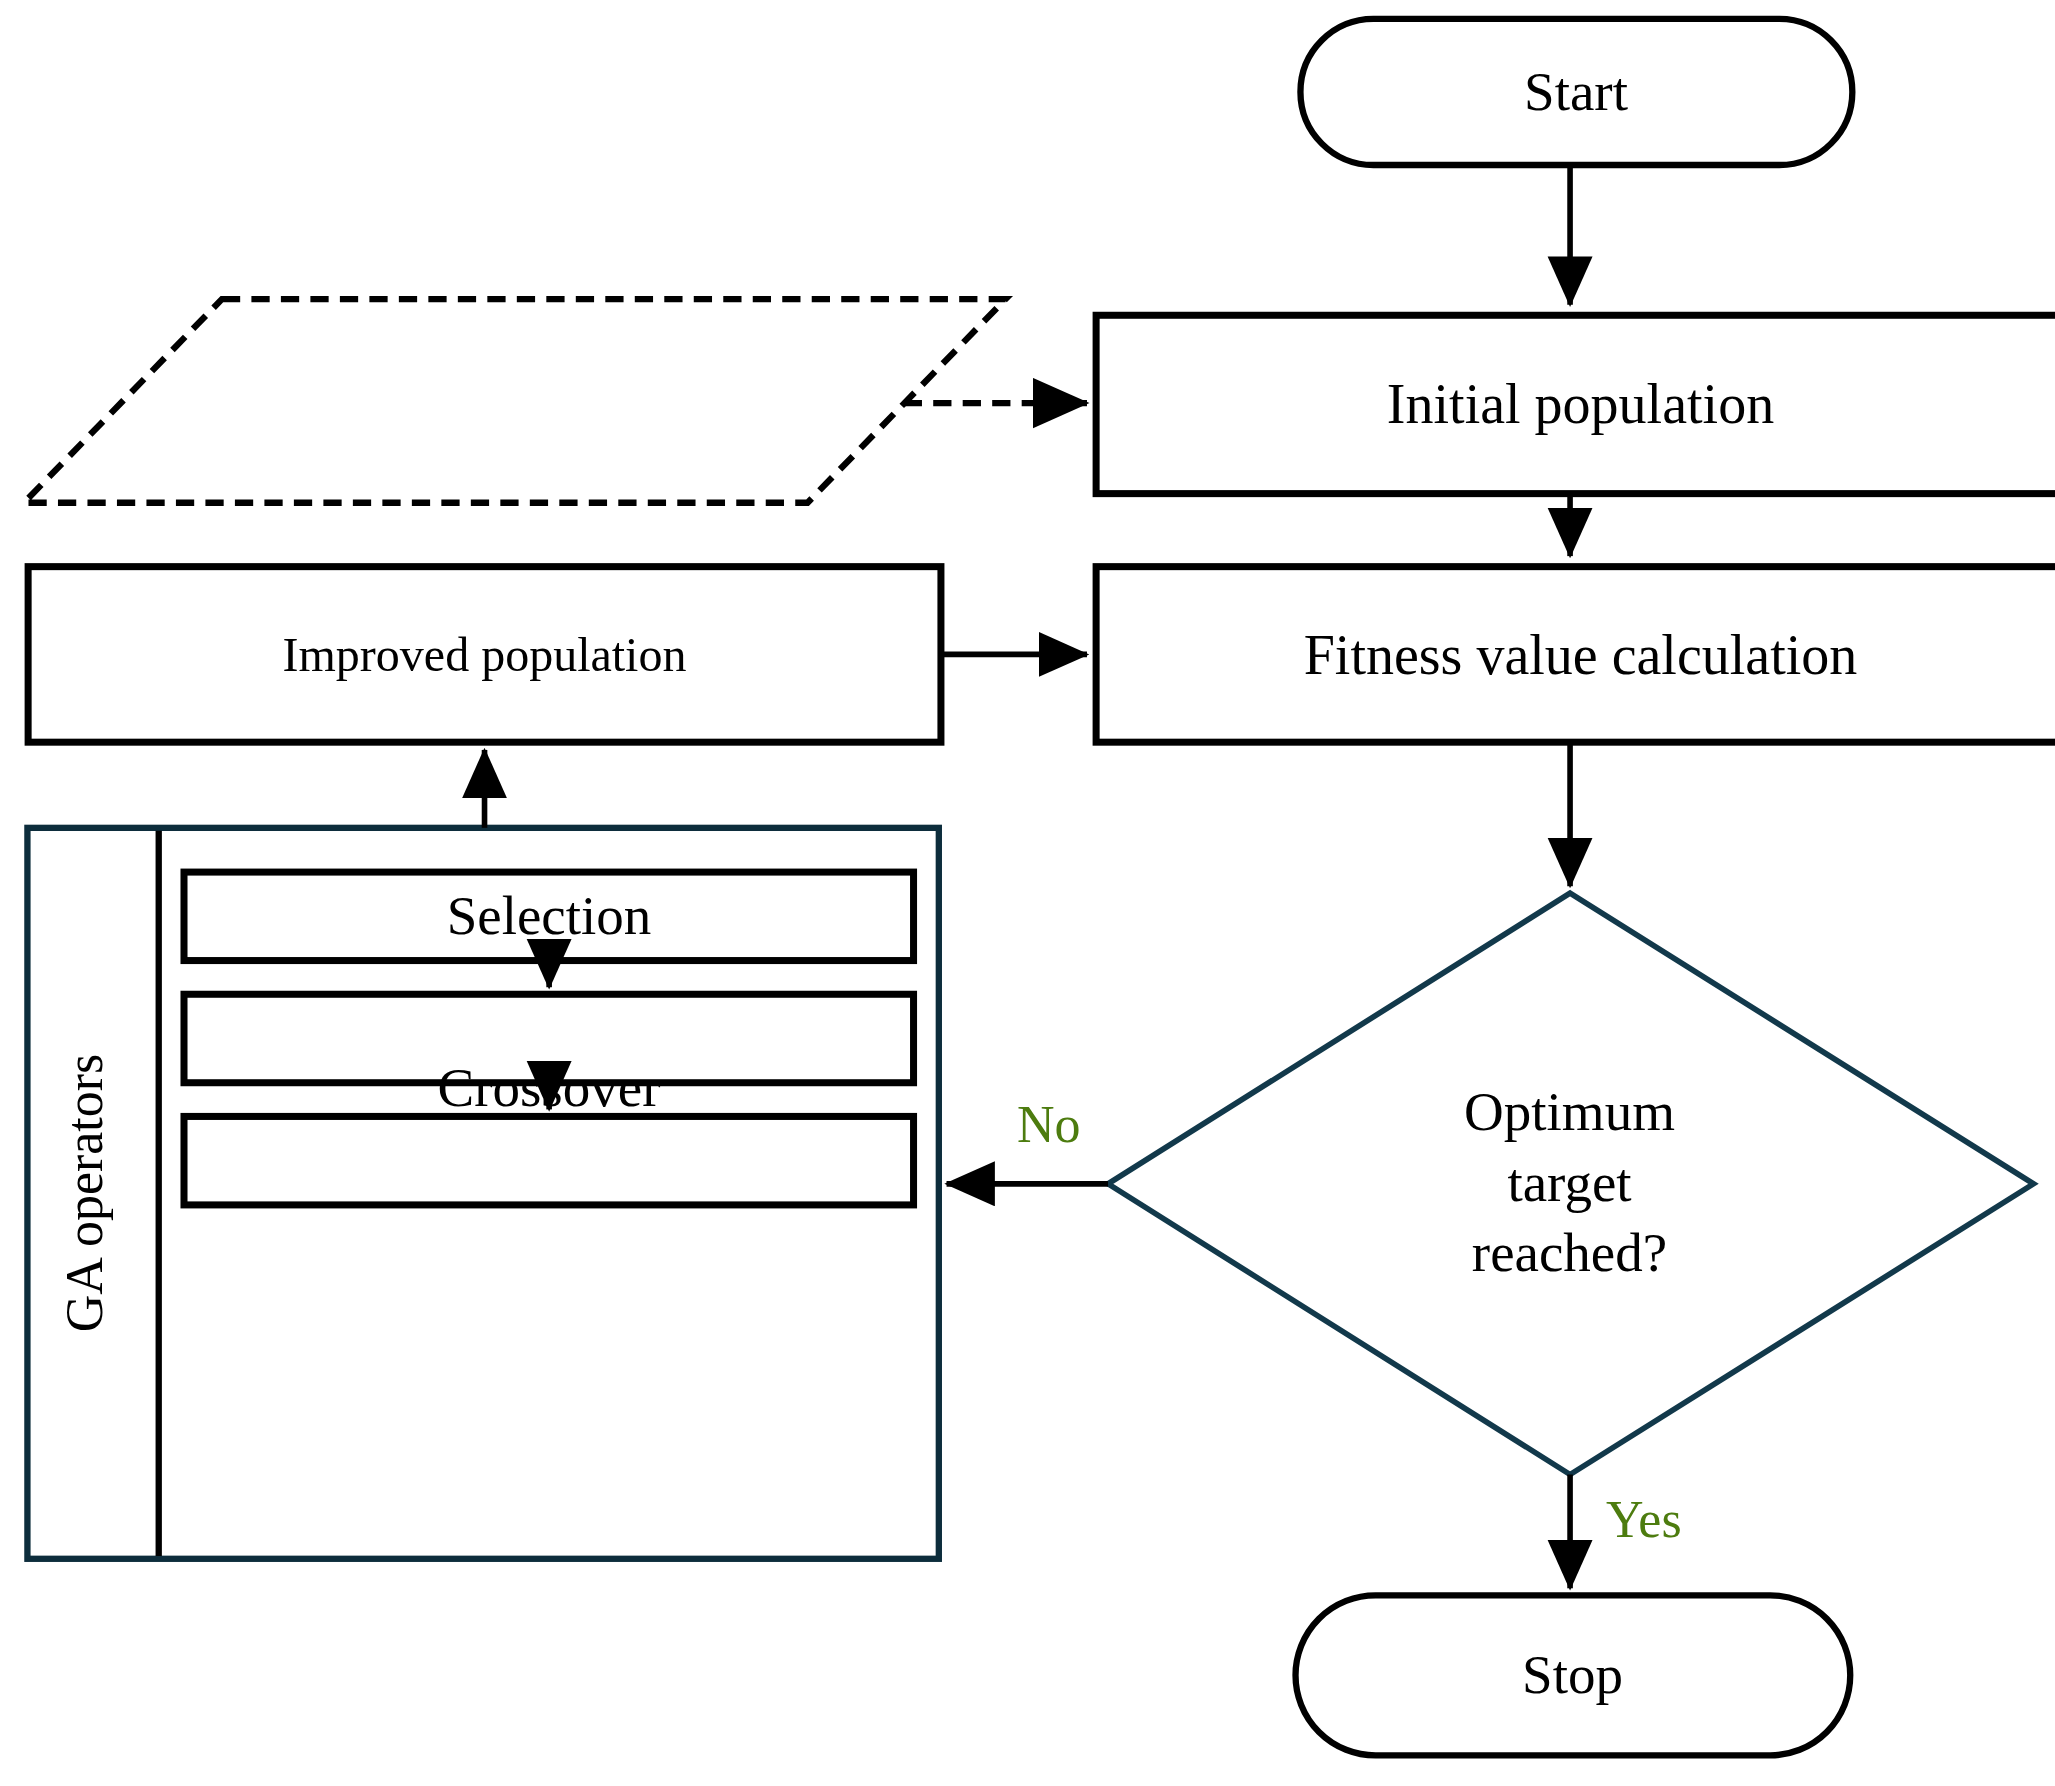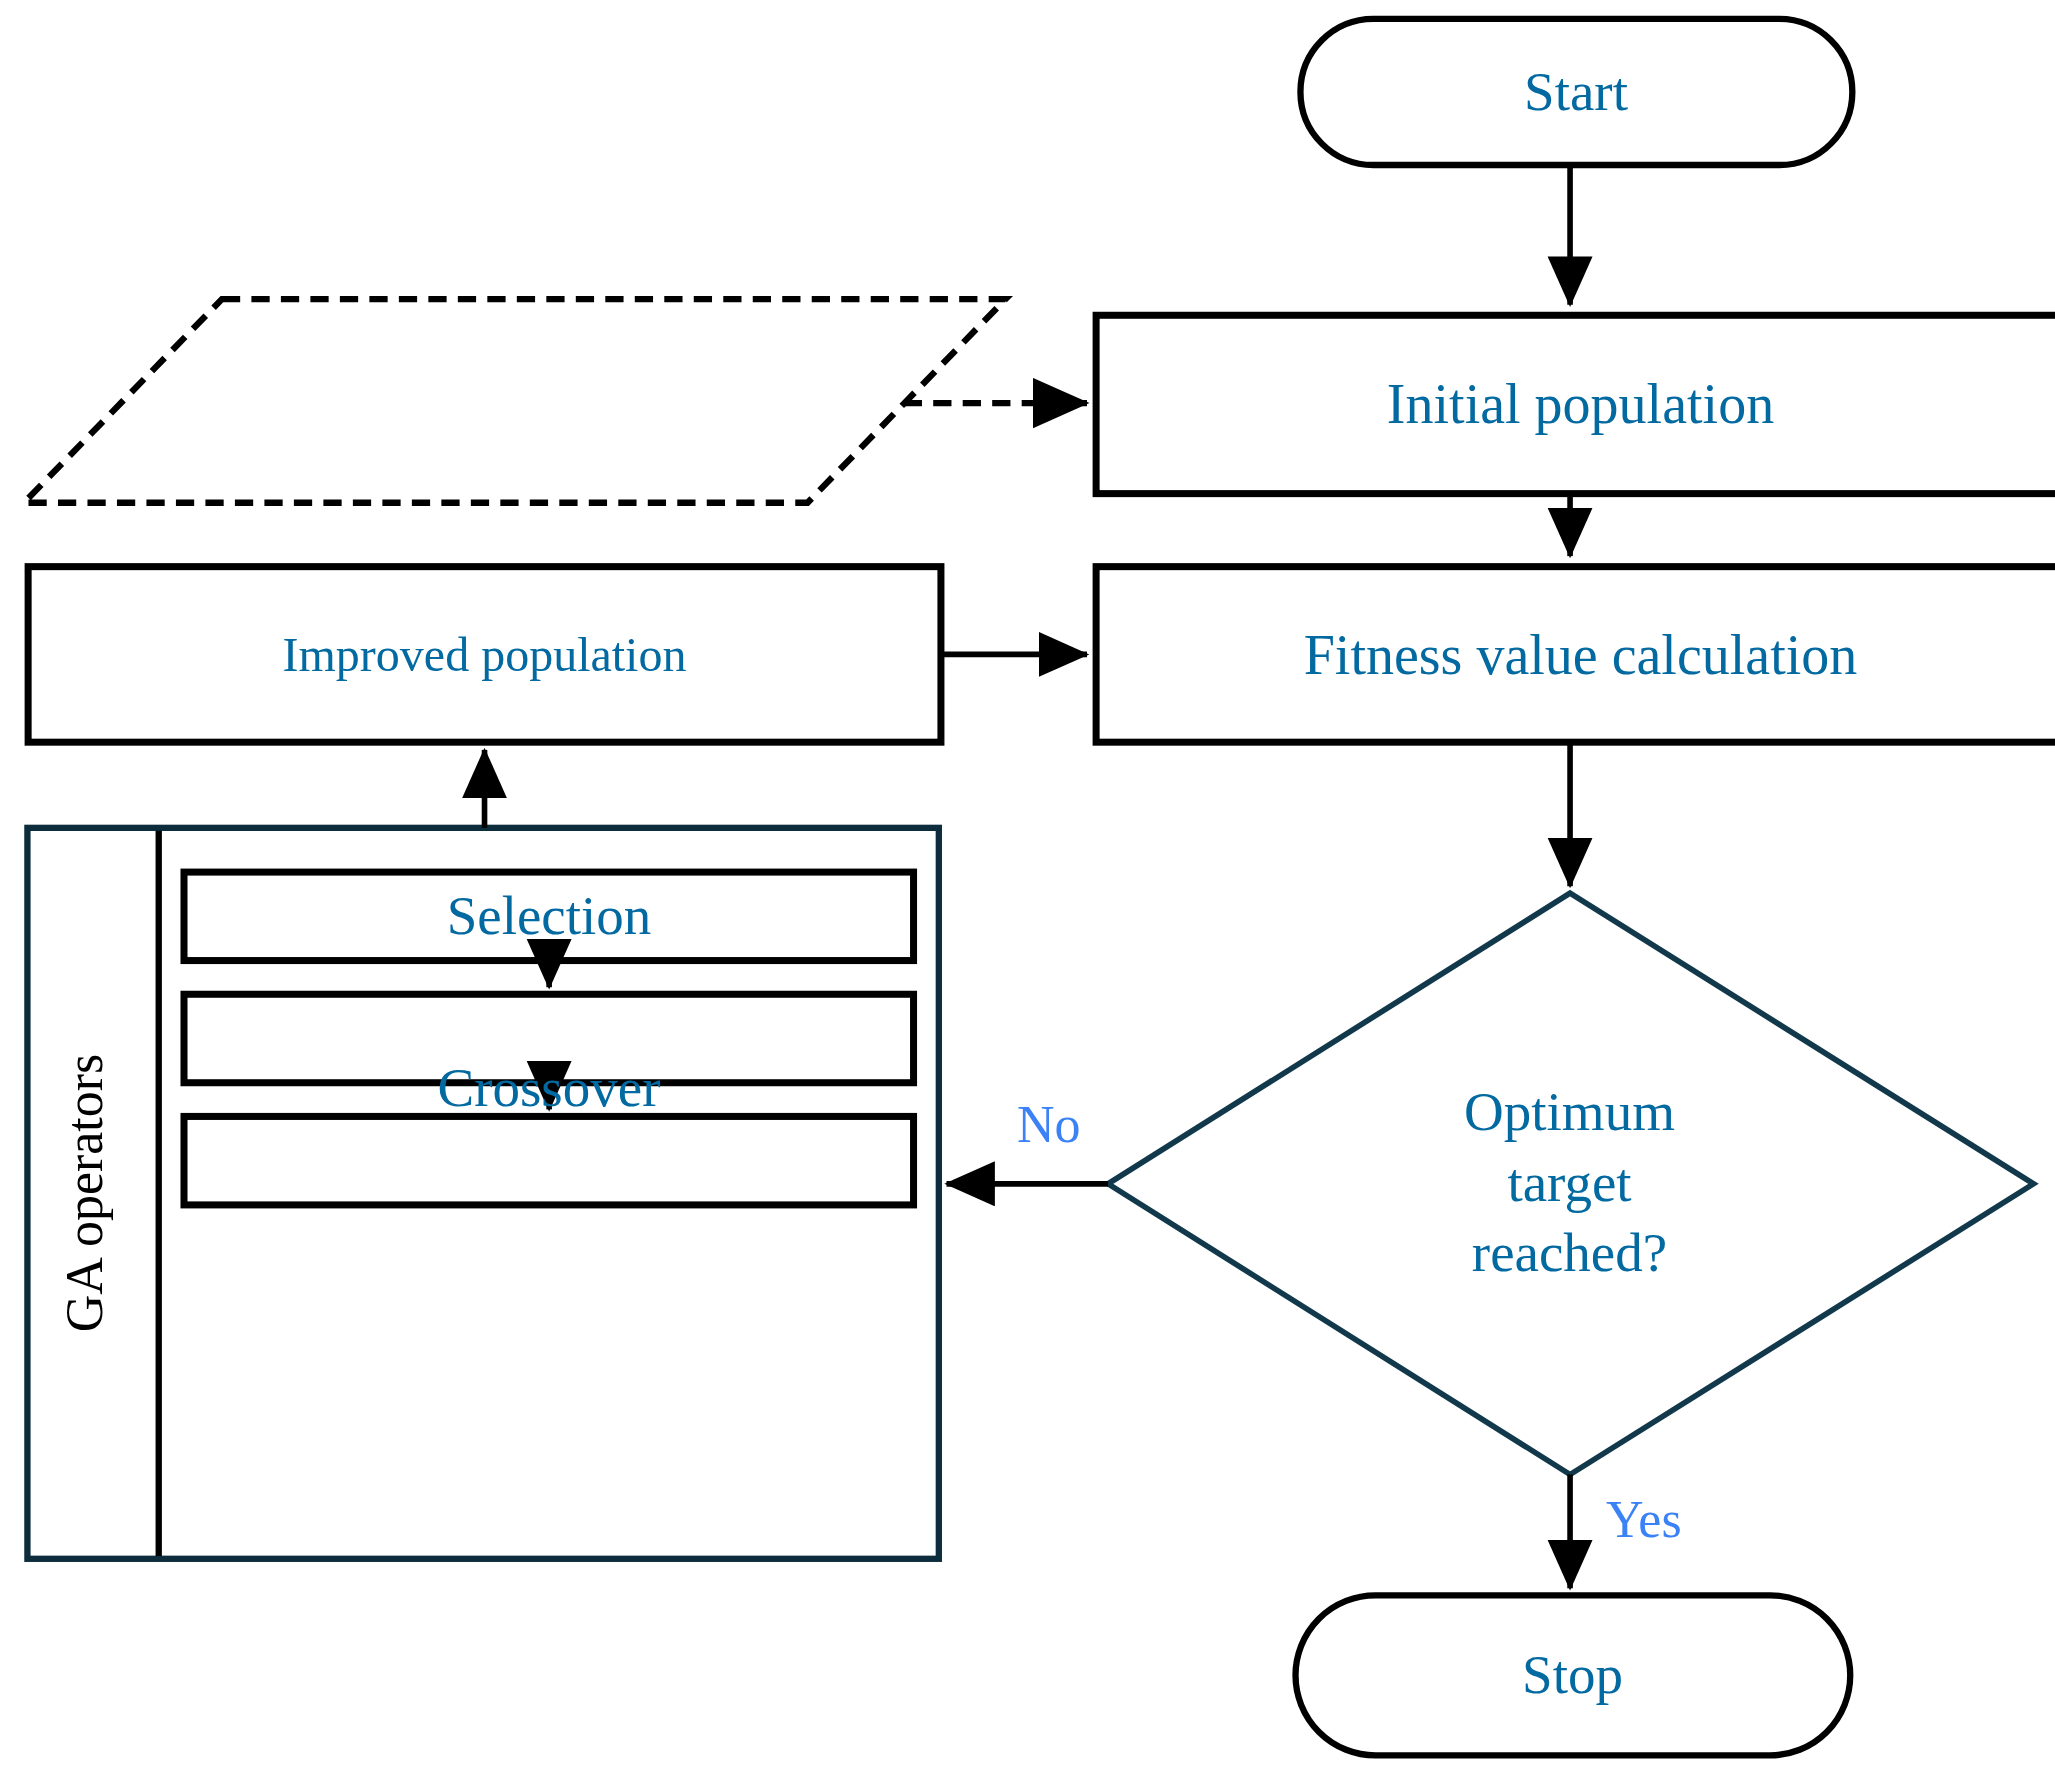--- a/index.html
+++ b/index.html
@@ -8,29 +8,29 @@
     width:2056px;height:1787px;
     background:#ffffff;
     font-family:"Liberation Serif","DejaVu Serif",serif;
     overflow:hidden;
   }
   #svg-layer{position:absolute;left:0;top:0;width:2056px;height:1787px;}
   .node-label{
     position:absolute;
     display:flex;align-items:center;justify-content:center;
     text-align:center;
-    color:#0369a1;
+    color:#000000;
     font-family:"Liberation Serif","DejaVu Serif",serif;
     line-height:1.22;
     white-space:pre-line;
     pointer-events:none;
   }
   .edge-label{
     position:absolute;
-    color:#3b82f6;
+    color:#4d7c0f;
     font-family:"Liberation Serif","DejaVu Serif",serif;
     white-space:nowrap;
   }
   .rot-label{
     position:absolute;
     color:#000000;
     font-family:"Liberation Serif","DejaVu Serif",serif;
     transform-origin:50% 50%;
     transform:rotate(-90deg);
     display:flex;align-items:center;justify-content:center;

